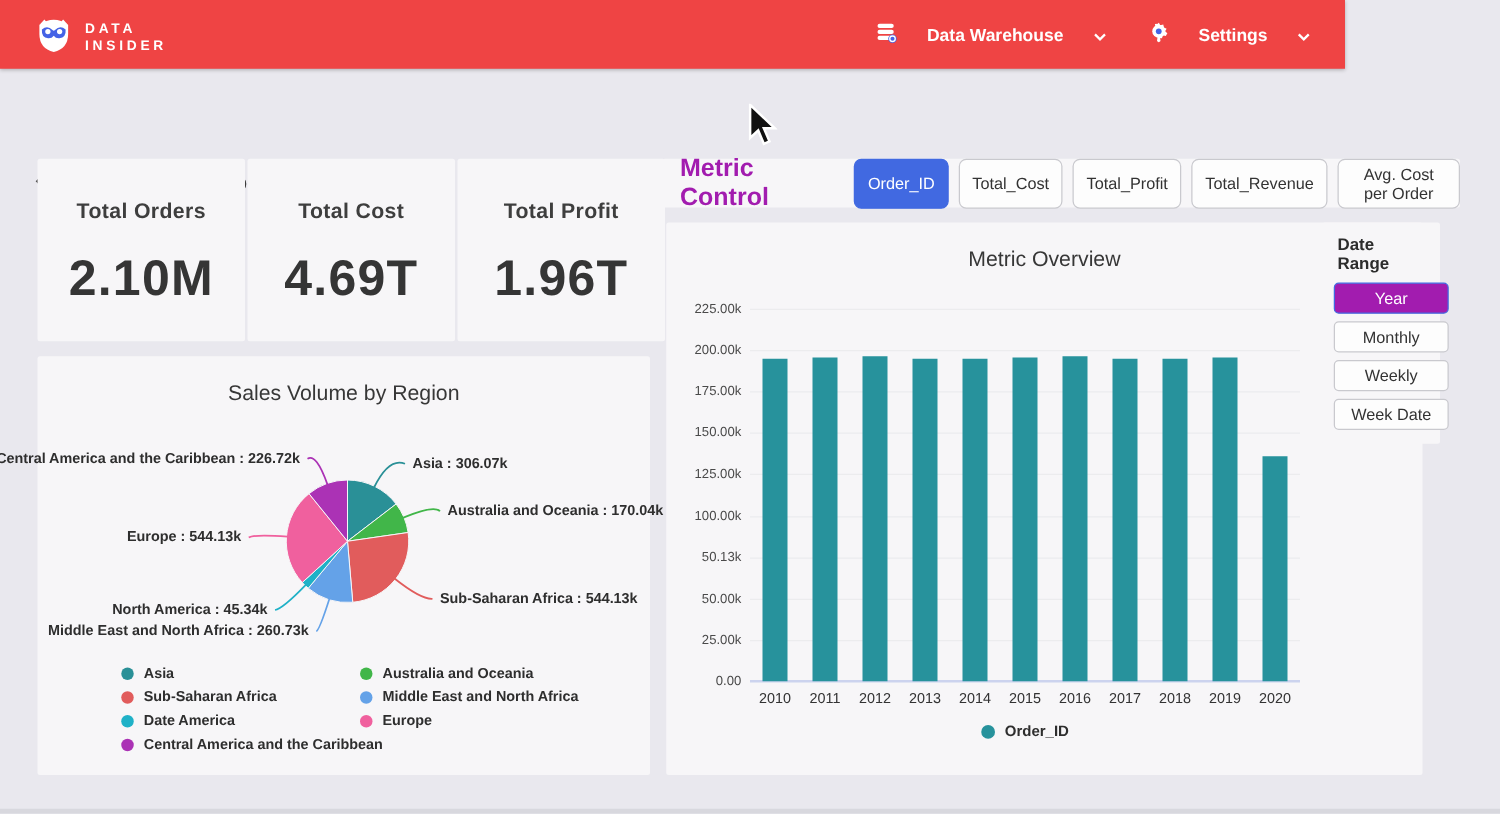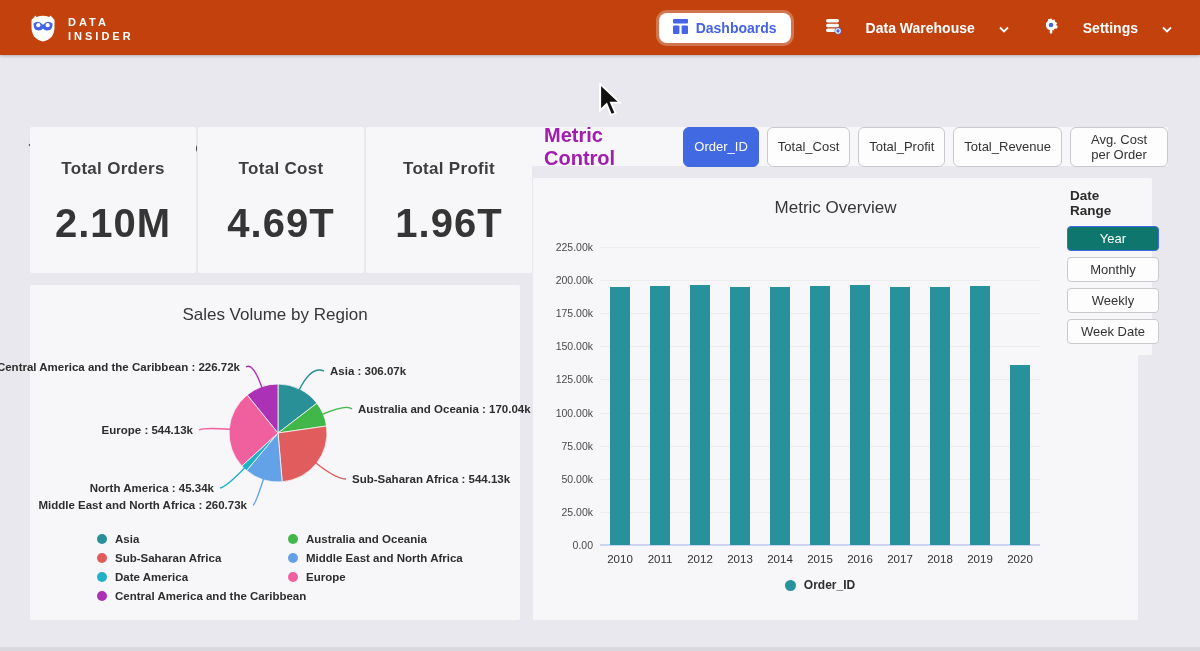--- a/index.html
+++ b/index.html
@@ -1,21 +1,21 @@
 <!DOCTYPE html>
 <html><head>
 <meta charset="utf-8">
 <style>
   * { margin:0; padding:0; box-sizing:border-box; }
   html,body { width:1200px; height:651px; }
   body { font-family:"Liberation Sans", sans-serif; background:#e9e8ee; }
   .app { position:relative; width:1200px; height:651px; overflow:hidden; background:#e9e8ee; }
 
   
-  .navbar { position:absolute; left:0; top:0; width:1200px; height:55px; background:#c2410c; box-shadow:0 1px 3px rgba(0,0,0,.25); }
+  .navbar { position:absolute; left:0; top:0; width:1076px; height:55px; background:#ef4444; box-shadow:0 1px 3px rgba(0,0,0,.25); }
   .brand { position:absolute; left:28px; top:11px; display:flex; align-items:center; gap:10px; }
   .brand-text { color:#fff; font-size:11px; font-weight:bold; letter-spacing:3px; line-height:14px; }
   .nav-right { position:absolute; right:28px; top:0; height:55px; display:flex; align-items:center; gap:34px; }
   .pill { display:flex; align-items:center; gap:8px; background:#fff; color:#4563e6; font-size:14px; font-weight:bold;
           border:none; border-radius:8px; padding:6px 14px; box-shadow:0 0 0 3px rgba(255,255,255,.28); cursor:pointer; }
   .nav-item { display:flex; align-items:center; gap:24px; color:#fff; font-size:14px; font-weight:bold; cursor:pointer; }
 
   
   .page-header { position:absolute; left:0; top:55px; width:1200px; height:62px; }
   .back-btn { position:absolute; left:26px; top:80px; background:none; border:none; cursor:pointer; }
@@ -51,21 +51,21 @@
   .ytick { position:absolute; width:52px; text-align:right; font-size:10.5px; color:#4a4a4a; }
   .bar-rect { position:absolute; background:#27929c; cursor:pointer; }
   .xtick { position:absolute; width:40px; text-align:center; font-size:11.5px; color:#333; }
   .bar-legend { position:absolute; left:67px; top:400px; width:440px; display:flex; justify-content:center; align-items:center; gap:8px;
                 font-size:12px; font-weight:bold; color:#2e2e2e; cursor:pointer; }
 
   .date-card { left:1058px; top:178px; width:94px; height:177px; padding:10px 9px; }
   .date-label { font-size:13.5px; font-weight:bold; color:#2c2c2c; margin-bottom:8px; margin-left:3px; }
   .date-btn { display:block; width:92px; height:25px; margin:0 auto 6px auto; font-size:13px; color:#333; background:#fdfdfd;
               border:1px solid #c9c9ce; border-radius:4px; cursor:pointer; font-family:"Liberation Sans",sans-serif; }
-  .date-btn.sel { background:#0f766e; border-color:#4169e1; color:#fff; }
+  .date-btn.sel { background:#a21caf; border-color:#4169e1; color:#fff; }
 
   .bottom-strip { position:absolute; left:0; bottom:0; width:1200px; height:4px; background:#d8d8de; }
   .cursor { position:absolute; left:598px; top:83px; pointer-events:none; z-index:50; }
 </style>
 </head>
 <body>
 
 <div class="app">
 
   <nav class="navbar">
@@ -79,30 +79,20 @@
           <circle cx="10.3" cy="14.2" r="2.1" fill="#fff"></circle>
           <circle cx="19.7" cy="14.2" r="2.1" fill="#fff"></circle>
         </svg>
       </span>
       <div class="brand-text">
         <div>DATA</div>
         <div>INSIDER</div>
       </div>
     </div>
     <div class="nav-right">
-      <button class="pill">
-        <span>
-          <svg width="15" height="15" viewBox="0 0 15 15">
-            <rect x="0" y="0" width="15" height="4.6" rx="1" fill="#4563e6"></rect>
-            <rect x="0" y="6.6" width="6.4" height="8.4" rx="1" fill="#4563e6"></rect>
-            <rect x="8.6" y="6.6" width="6.4" height="8.4" rx="1" fill="#4563e6"></rect>
-          </svg>
-        </span>
-        <span>Dashboards</span>
-      </button>
       <div class="nav-item">
         <span>
           <svg width="17" height="17" viewBox="0 0 17 17">
             <rect x="1" y="1" width="13" height="3.4" rx="1.7" fill="#fff"></rect>
             <rect x="1" y="5.8" width="13" height="3.4" rx="1.7" fill="#fff"></rect>
             <rect x="1" y="10.6" width="13" height="3.4" rx="1.7" fill="#fff"></rect>
             <circle cx="13" cy="13" r="3.4" fill="#4563e6"></circle>
             <circle cx="13" cy="13" r="2.2" fill="none" stroke="#fff" stroke-width="1.1"></circle>
           </svg>
         </span>
@@ -272,21 +262,21 @@
   <div class="card bar-card">
     <h2 class="chart-title">Metric Overview</h2>
     <div id="bar-plot" class="bar-plot">
         <div class="gridline zero" style="left: 67px; width: 440px; top: 366px;"></div>
         <div class="ytick" style="left: 8px; top: 361px;">0.00</div>
         <div class="gridline" style="left: 67px; width: 440px; top: 333.889px;"></div>
         <div class="ytick" style="left: 8px; top: 327.889px;">25.00k</div>
         <div class="gridline" style="left: 67px; width: 440px; top: 300.778px;"></div>
         <div class="ytick" style="left: 8px; top: 294.778px;">50.00k</div>
         <div class="gridline" style="left: 67px; width: 440px; top: 267.667px;"></div>
-        <div class="ytick" style="left: 8px; top: 261.667px;">75.00k</div>
+        <div class="ytick" style="left: 8px; top: 261.667px;">50.13k</div>
         <div class="gridline" style="left: 67px; width: 440px; top: 234.556px;"></div>
         <div class="ytick" style="left: 8px; top: 228.556px;">100.00k</div>
         <div class="gridline" style="left: 67px; width: 440px; top: 201.444px;"></div>
         <div class="ytick" style="left: 8px; top: 195.444px;">125.00k</div>
         <div class="gridline" style="left: 67px; width: 440px; top: 168.333px;"></div>
         <div class="ytick" style="left: 8px; top: 162.333px;">150.00k</div>
         <div class="gridline" style="left: 67px; width: 440px; top: 135.222px;"></div>
         <div class="ytick" style="left: 8px; top: 129.222px;">175.00k</div>
         <div class="gridline" style="left: 67px; width: 440px; top: 102.111px;"></div>
         <div class="ytick" style="left: 8px; top: 96.1111px;">200.00k</div>

